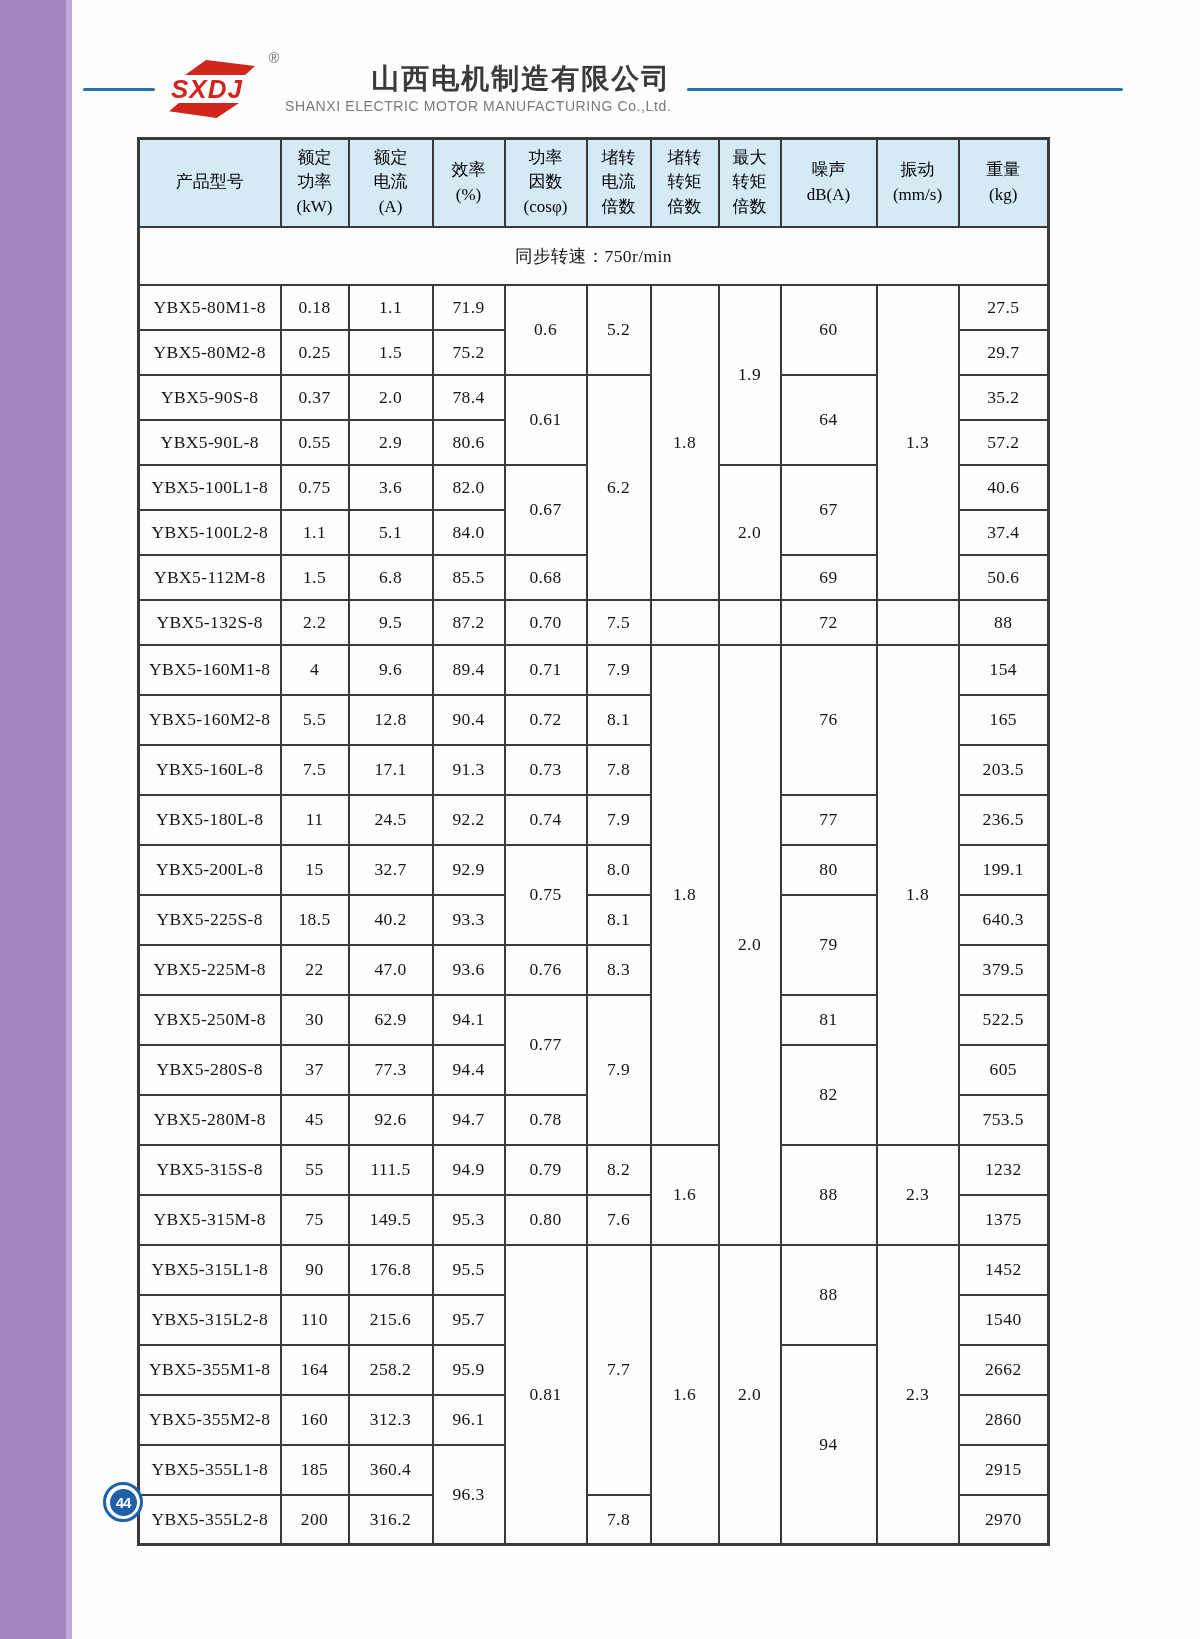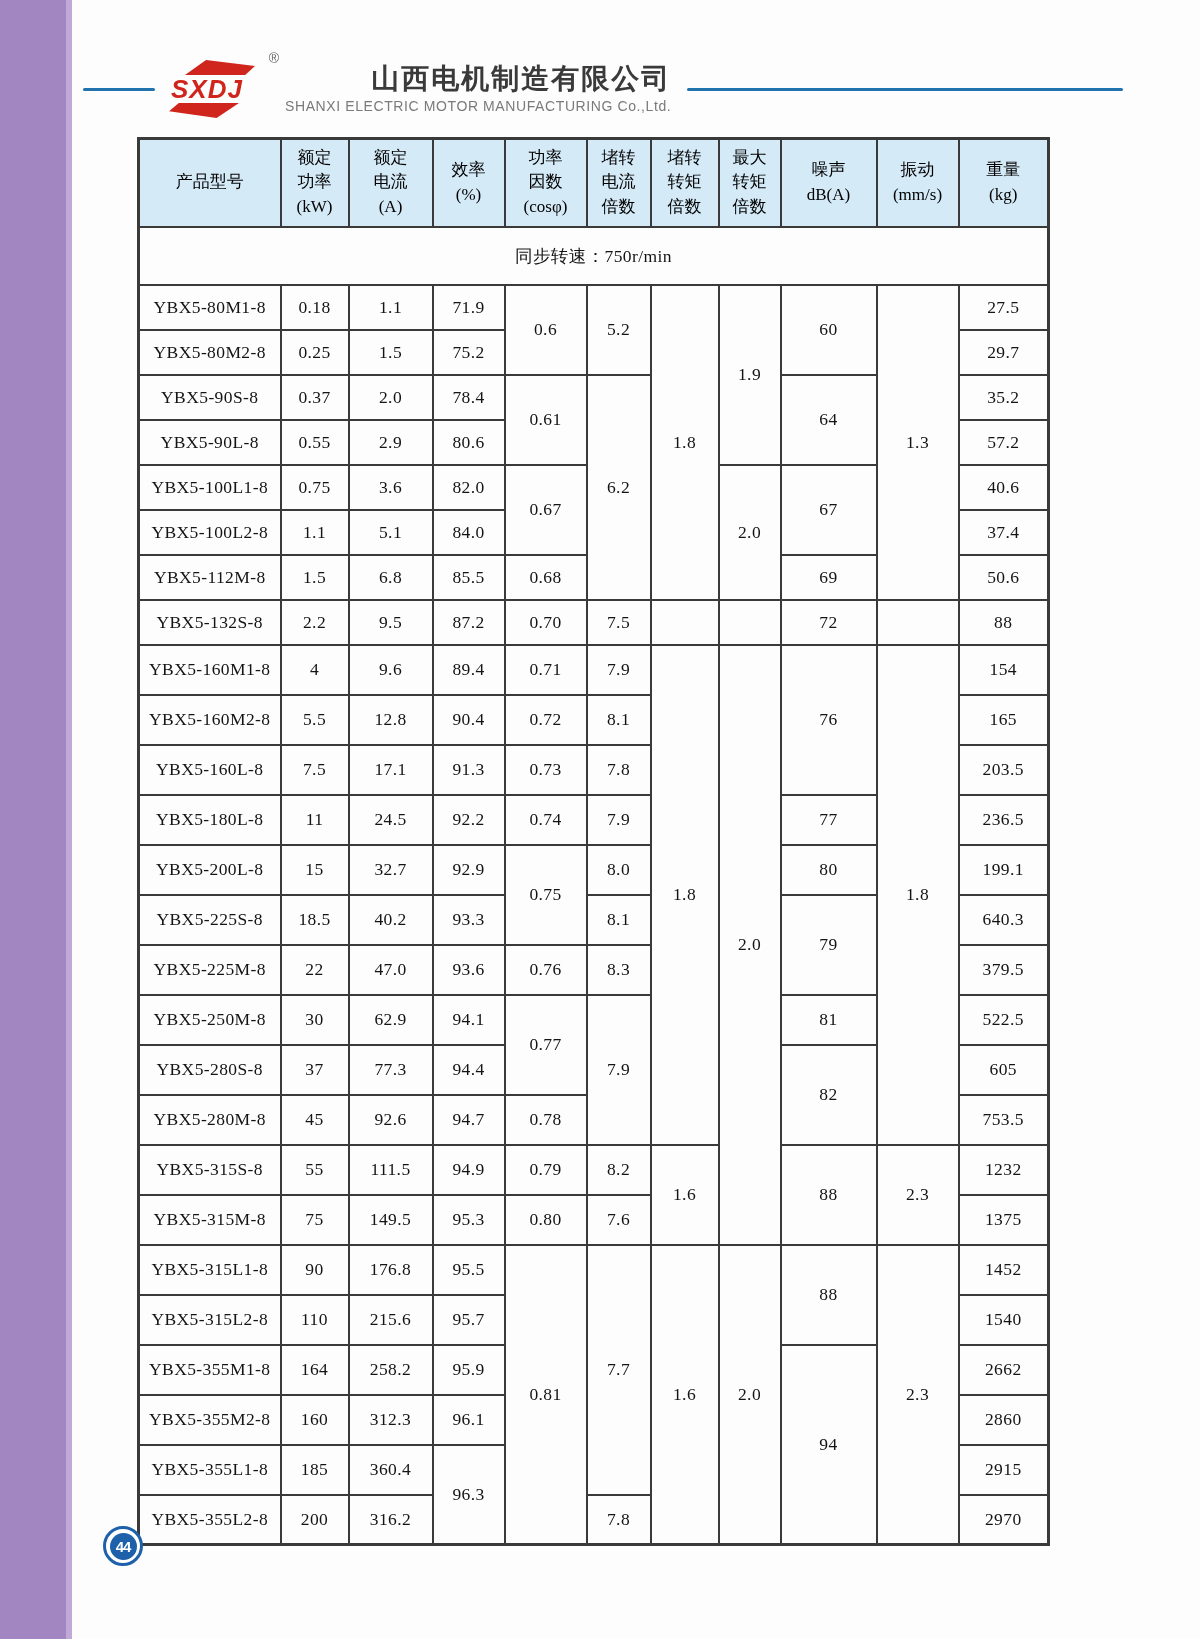--- a/index.html
+++ b/index.html
@@ -38,21 +38,21 @@
   .spec-table th, .spec-table td { border:2px solid #3a3a3a; text-align:center; vertical-align:middle; padding:0; }
   .spec-table th { background:#d5eaf7; font-weight:normal; font-size:17px; line-height:1.45; white-space:pre-line; }
   .spec-table thead tr { height:88px; }
   .speed-row { height:58px; }
   .speed-row td { font-size:18px; letter-spacing:1px; }
   tr.r-short { height:45px; }
   tr.r-tall  { height:50px;padding-left:20px; }
   .spec-table td { font-size:17.5px; color:#141414; letter-spacing:0.4px; }
 
   
-  .badge { position:absolute; left:103px; top:1526px; width:34px; height:34px; border:3px solid #1e61aa;
+  .badge { position:absolute; left:103px; top:1482px; width:34px; height:34px; border:3px solid #1e61aa;
            border-radius:50%; display:flex; align-items:center; justify-content:center; background:#fff; }
   .badge-inner { width:27px; height:27px; border-radius:50%; background:#1e61aa; color:#fff;
                  display:flex; align-items:center; justify-content:center; font-size:15px; font-weight:bold;
                  font-family:"Liberation Sans","DejaVu Sans",sans-serif; letter-spacing:-1px; }
 </style>
 </head>
 <body>
 
 <div class="page">
 

